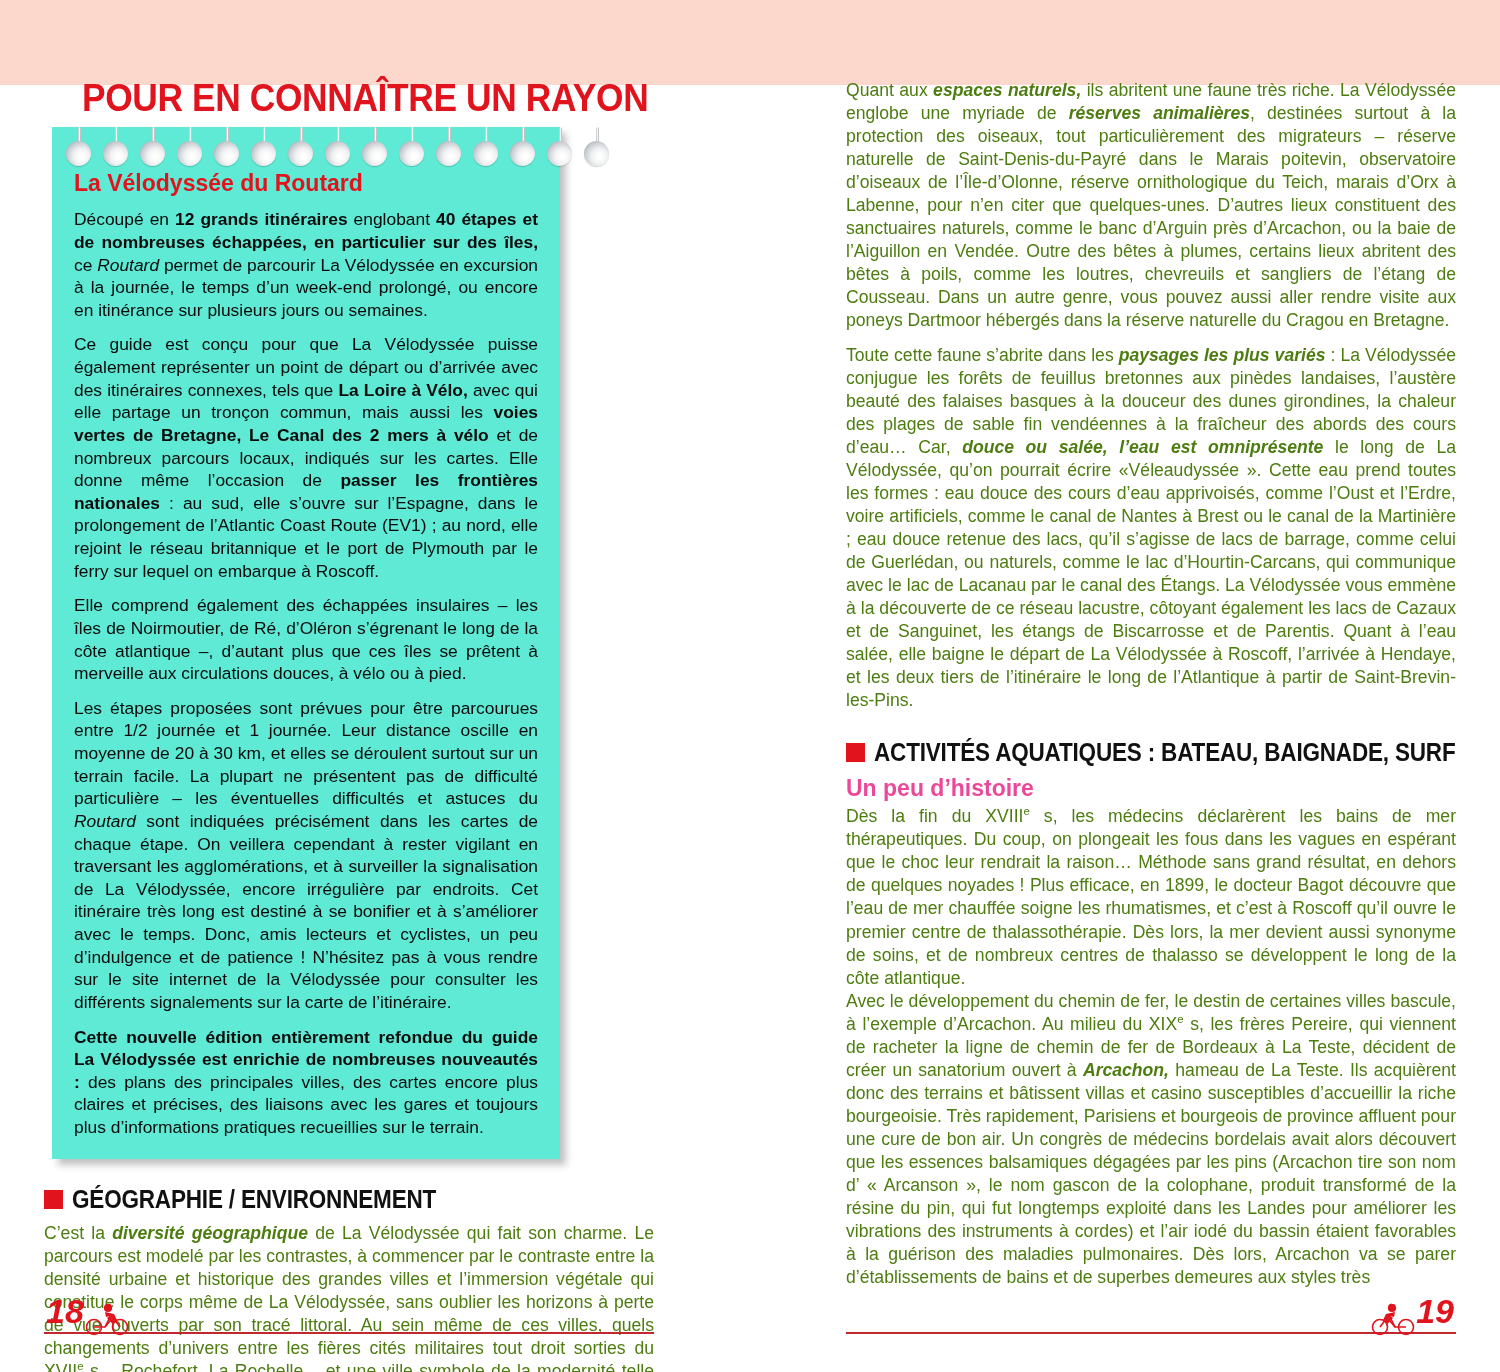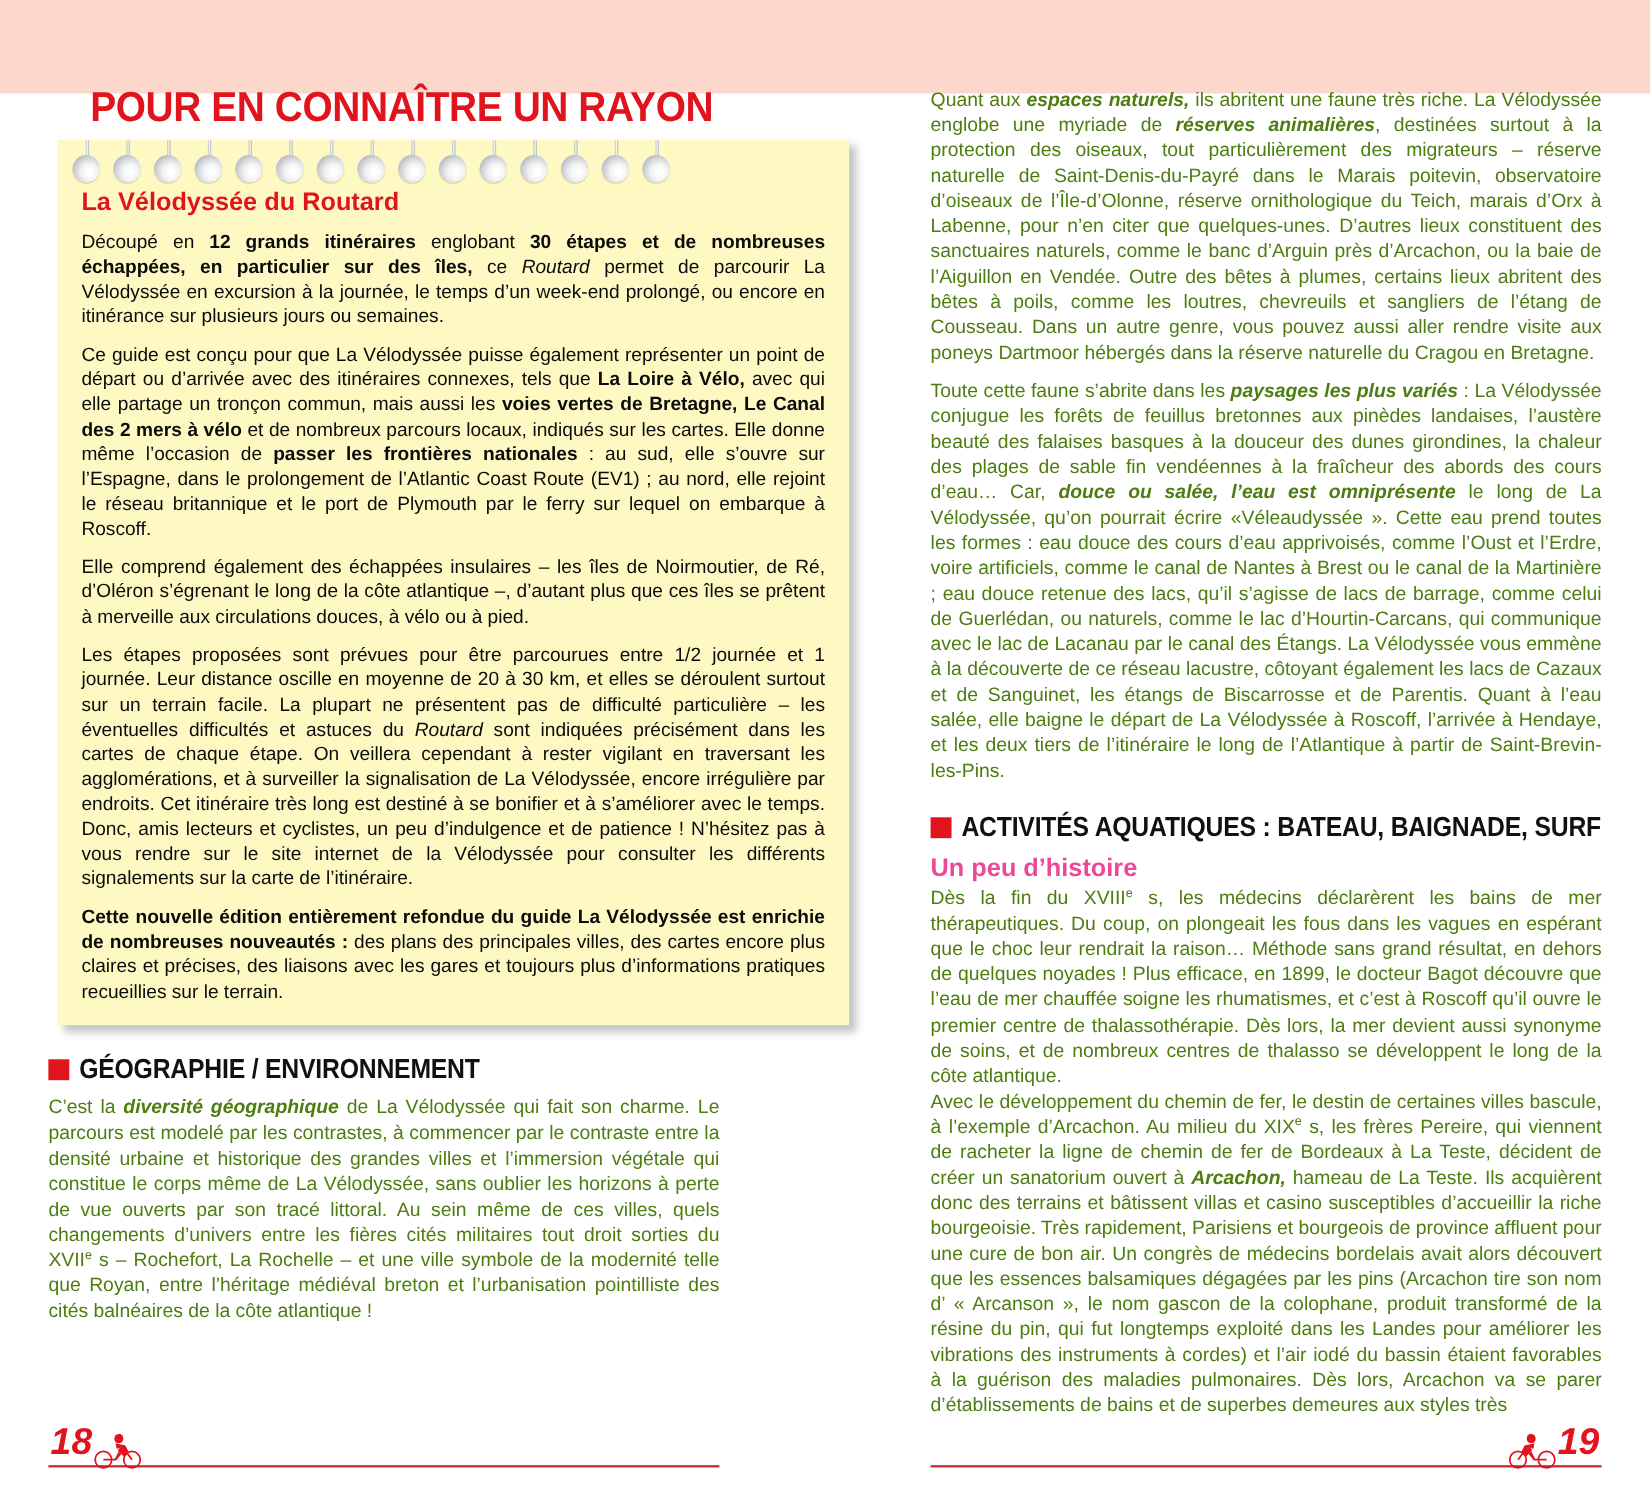--- a/index.html
+++ b/index.html
@@ -49,22 +49,22 @@
     margin: 0 0 10px 38px;
     transform: scaleX(0.93);
     transform-origin: left center;
     white-space: nowrap;
   }
 
   
   .notepad {
     position: relative;
     margin-left: 8px;
-    width: 720px;
-    background: #fef9c3;
+    width: 508px;
+    background: #5eead4;
     box-shadow: 6px 6px 7px rgba(120,120,125,0.45);
     padding: 44px 22px 20px 22px;
     box-sizing: border-box;
   }
   .spiral {
     position: absolute;
     left: 0; top: 0;
     width: 100%;
     height: 44px;
     pointer-events: none;
@@ -254,21 +254,21 @@
             <span class="bead"></span>
           </span>
         <span class="ring" style="left:532px">
             <span class="stem"></span>
             <span class="bead"></span>
           </span>
       </div>
 
       <h2 class="notepad-title">La Vélodyssée du Routard</h2>
 
-      <p>Découpé en <b>12 grands itinéraires</b> englobant <b>30 étapes et de nombreuses échappées, en particulier sur des îles,</b> ce <i>Routard</i> permet de parcourir La Vélodyssée en excursion à la journée, le temps d’un week-end prolongé, ou encore en itinérance sur plusieurs jours ou semaines.</p>
+      <p>Découpé en <b>12 grands itinéraires</b> englobant <b>40 étapes et de nombreuses échappées, en particulier sur des îles,</b> ce <i>Routard</i> permet de parcourir La Vélodyssée en excursion à la journée, le temps d’un week-end prolongé, ou encore en itinérance sur plusieurs jours ou semaines.</p>
 
       <p>Ce guide est conçu pour que La Vélodyssée puisse également représenter un point de départ ou d’arrivée avec des itinéraires connexes, tels que <b>La Loire à Vélo,</b> avec qui elle partage un tronçon commun, mais aussi les <b>voies vertes de Bretagne, Le Canal des 2 mers à vélo</b> et de nombreux parcours locaux, indiqués sur les cartes. Elle donne même l’occasion de <b>passer les frontières nationales</b> : au sud, elle s’ouvre sur l’Espagne, dans le prolongement de l’Atlantic Coast Route (EV1) ; au nord, elle rejoint le réseau britannique et le port de Plymouth par le ferry sur lequel on embarque à Roscoff.</p>
 
       <p>Elle comprend également des échappées insulaires – les îles de Noirmoutier, de Ré, d’Oléron s’égrenant le long de la côte atlantique –, d’autant plus que ces îles se prêtent à merveille aux circulations douces, à vélo ou à pied.</p>
 
       <p>Les étapes proposées sont prévues pour être parcourues entre 1/2 journée et 1 journée. Leur distance oscille en moyenne de 20 à 30 km, et elles se déroulent surtout sur un terrain facile. La plupart ne présentent pas de difficulté particulière – les éventuelles difficultés et astuces du <i>Routard</i> sont indiquées précisément dans les cartes de chaque étape. On veillera cependant à rester vigilant en traversant les agglomérations, et à surveiller la signalisation de La Vélodyssée, encore irrégulière par endroits. Cet itinéraire très long est destiné à se bonifier et à s’améliorer avec le temps. Donc, amis lecteurs et cyclistes, un peu d’indulgence et de patience ! N’hésitez pas à vous rendre sur le site internet de la Vélodyssée pour consulter les différents signalements sur la carte de l’itinéraire.</p>
 
       <p><b>Cette nouvelle édition entièrement refondue du guide La Vélodyssée est enrichie de nombreuses nouveautés :</b> des plans des principales villes, des cartes encore plus claires et précises, des liaisons avec les gares et toujours plus d’informations pratiques recueillies sur le terrain.</p>
     </div>
 

